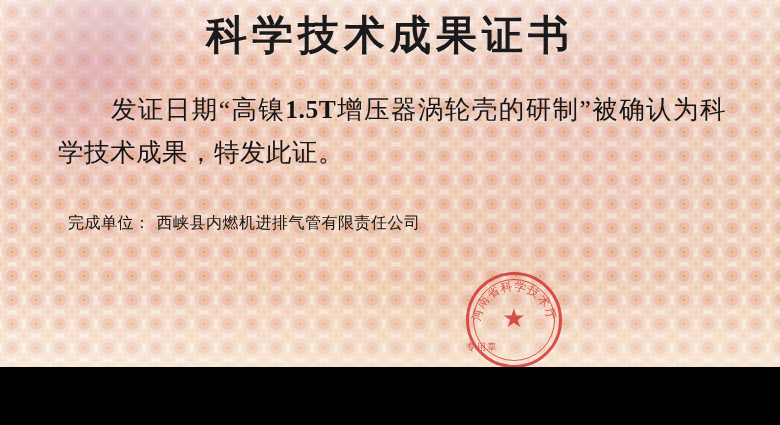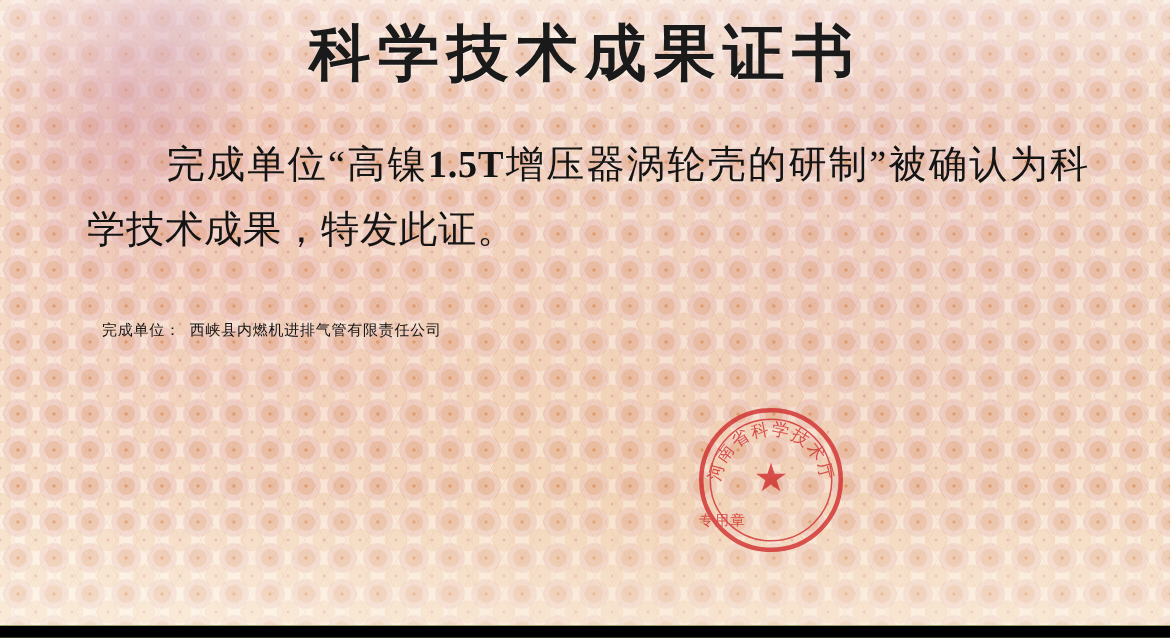--- a/index.html
+++ b/index.html
@@ -10,22 +10,22 @@
   body {
     width: 780px;
     height: 425px;
     overflow: hidden;
     font-family: "Liberation Serif", serif;
   }
 
   #certificate {
     position: relative;
     width: 780px;
-    height: 417px;
-    background: #bef264;
+    height: 367px;
+    background: #7dd3fc;
     overflow: hidden;
   }
 
   
   .bg-layer {
     position: absolute;
     inset: 0;
     pointer-events: none;
   }
   .bg-base {
@@ -108,21 +108,21 @@
     text-align: justify;
     letter-spacing: 0.5px;
   }
   .body-text .indent { display: inline-block; width: 52px; }
   .body-text .bold-seg { font-weight: bold; font-family: Liberation Serif, serif; }
 
   .unit-line {
     position: absolute;
     top: 213px;
     left: 68px;
-    font-size: 10px;
+    font-size: 16px;
     color: #141414;
     letter-spacing: 0.5px;
     font-family: Liberation Serif, serif;
   }
   .unit-line .unit-label { font-weight: normal; }
   .unit-line .unit-value { margin-left: 6px; }
 
   .issuer-line {
     position: absolute;
     top: 295px;
@@ -206,21 +206,21 @@
   <div class="bg-layer bg-grid"></div>
   <div class="bg-layer bg-wash-left"></div>
   <div class="bg-layer bg-vignette"></div>
 
   <div class="content">
 
     <div class="title">科学技术成果证书</div>
 
 
     <div class="body-text">
-      <span class="indent"></span><span>完成单位“高镍</span><span class="bold-seg">1.5T</span><span>增压器涡轮壳的研制”被确认为科学技术成果，特发此证。</span>
+      <span class="indent"></span><span>发证日期“高镍</span><span class="bold-seg">1.5T</span><span>增压器涡轮壳的研制”被确认为科学技术成果，特发此证。</span>
     </div>
 
     <div class="unit-line">
       <span class="unit-label">完成单位：</span><span class="unit-value">西峡县内燃机进排气管有限责任公司</span>
     </div>
 
 
 
     <div class="seal">
       <div class="ring"></div>

